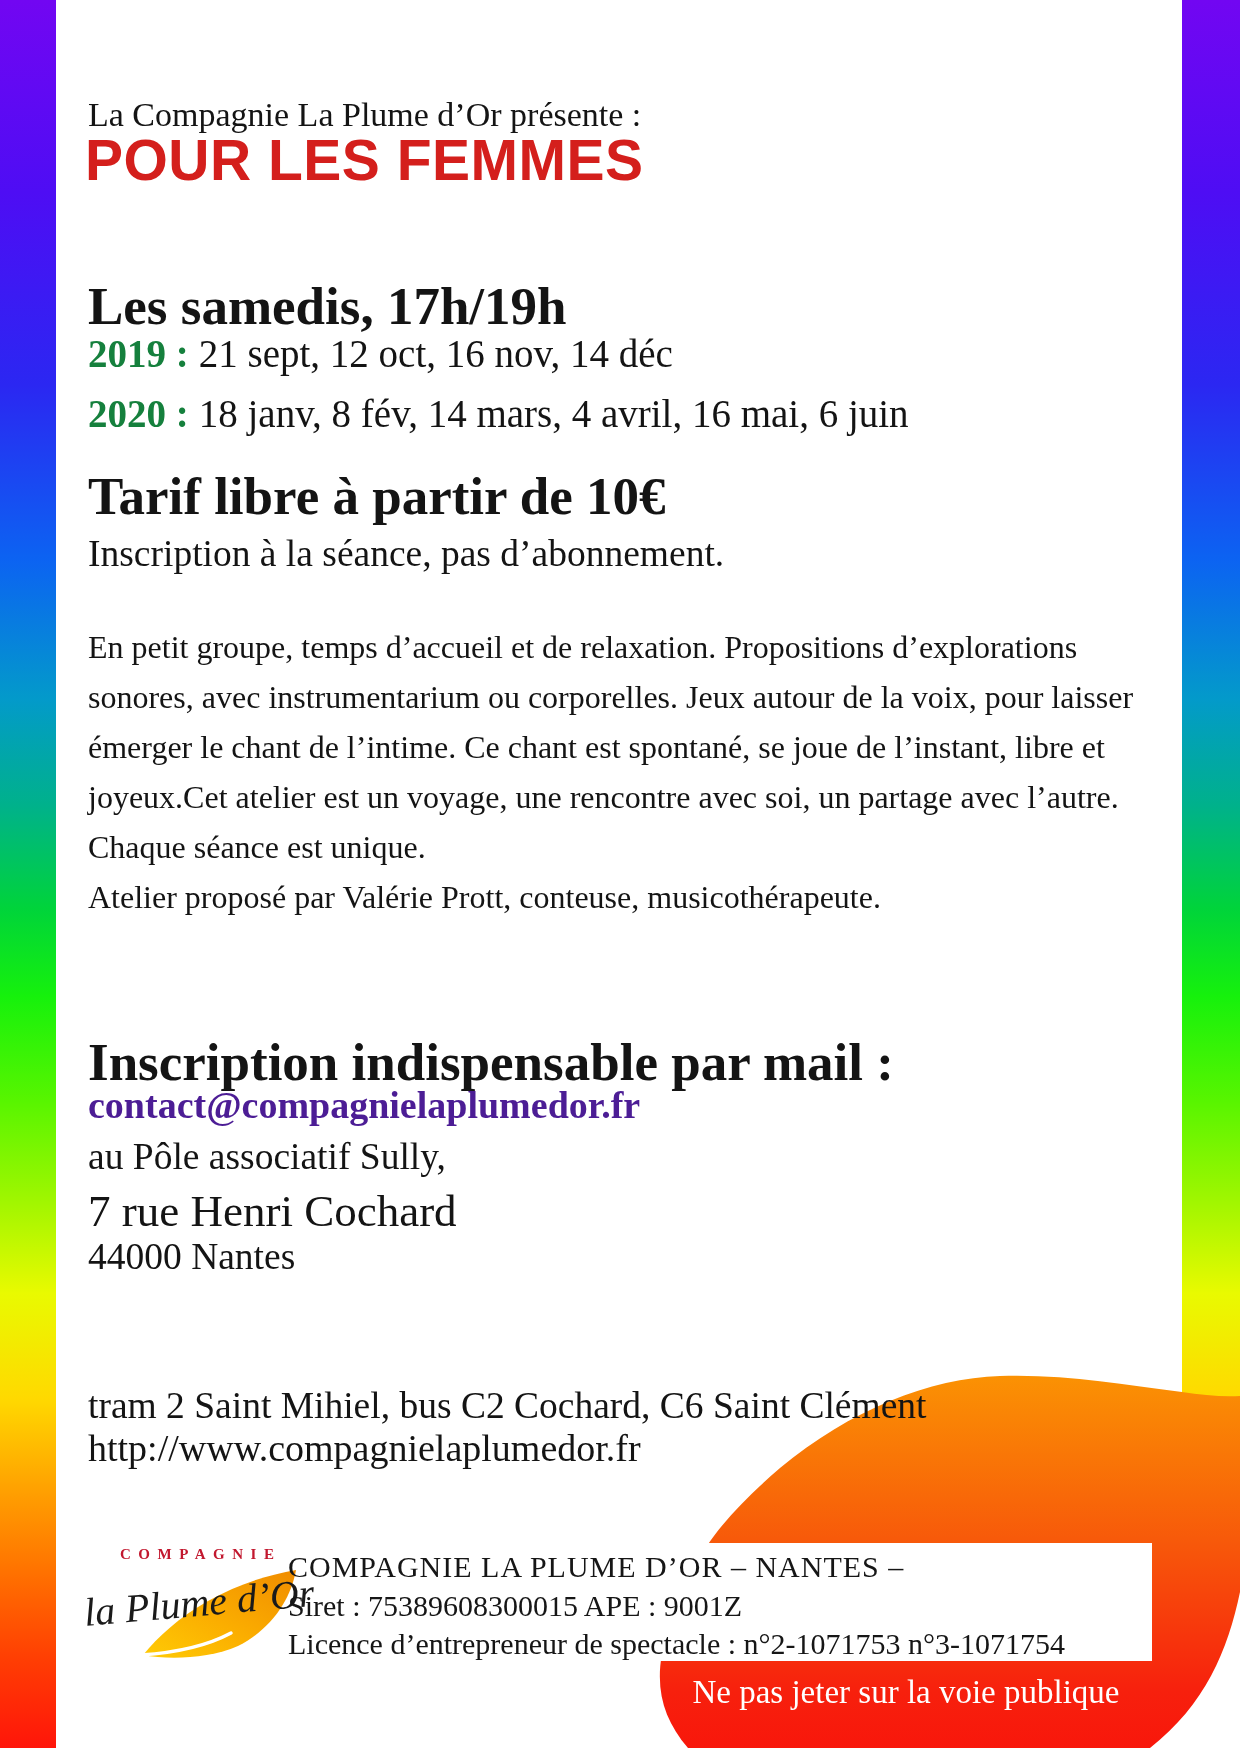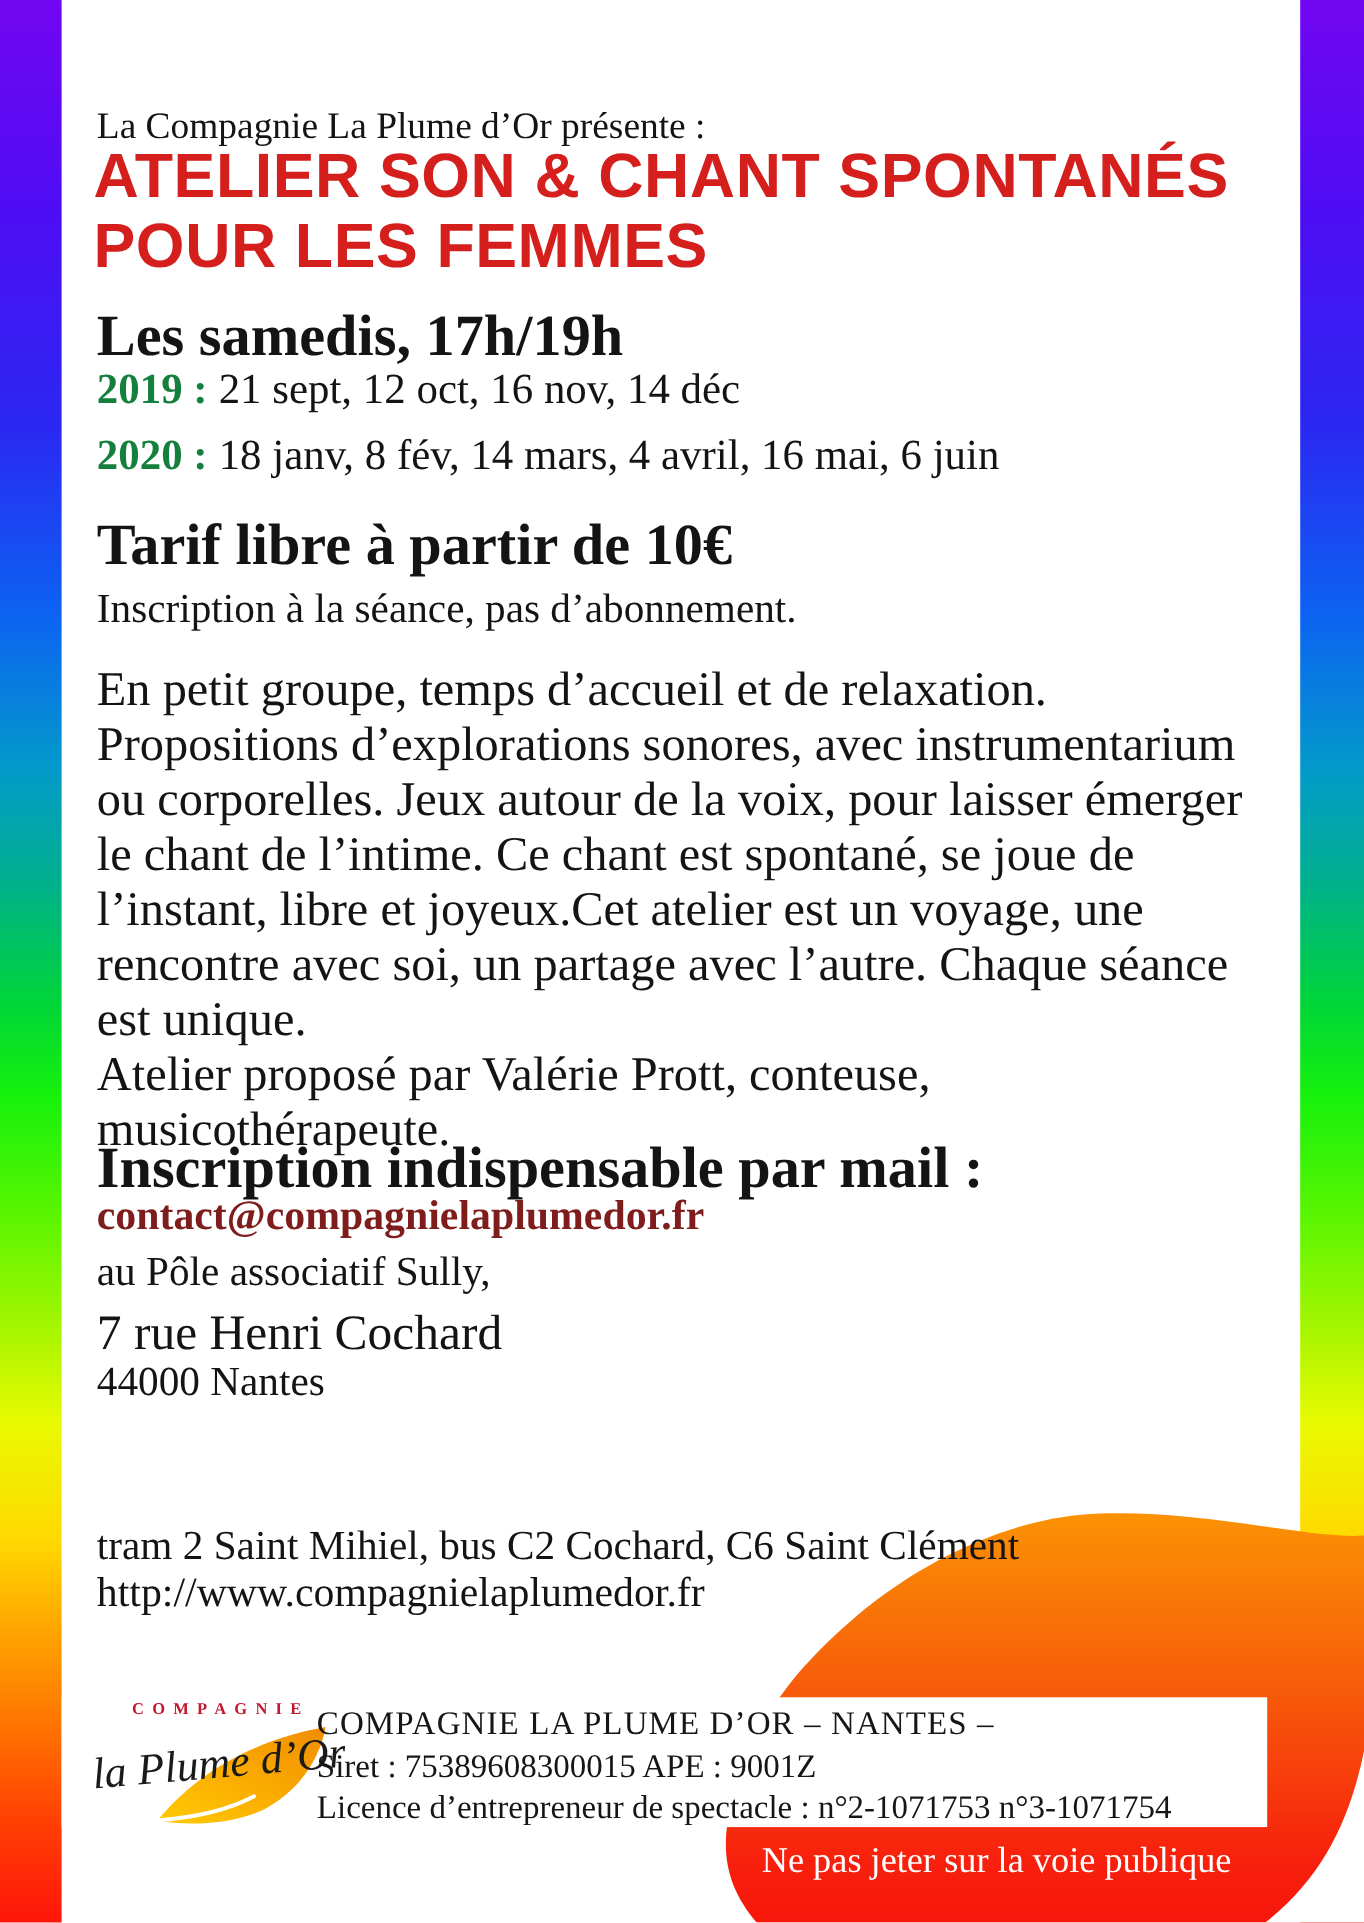--- a/index.html
+++ b/index.html
@@ -28,26 +28,26 @@
   .b{font-weight:bold;}
   .fs39{font-size:53px;}
   .schedule-heading{left:88px;top:276px;}
   .dates-row{left:88px;font-size:39px;}
   .y2019{top:331px;}
   .y2020{top:391px;}
   .year-label{color:#15803d;font-weight:bold;margin-right:10px;}
   .price-heading{left:88px;top:466px;}
   .price-note{left:88px;top:532px;font-size:37.5px;}
   .para{
-    position:absolute;z-index:4;left:88px;top:602px;width:1078px;
-    font-size:44px;line-height:50px;white-space:normal;
+    position:absolute;z-index:4;left:88px;top:622px;width:1078px;
+    font-size:32px;line-height:50px;white-space:normal;
   }
   .para .block{display:block;}
   .reg-heading{left:88px;top:1032px;}
-  .email{left:88px;top:1083px;font-size:38px;font-weight:bold;color:#7f1d1d;}
+  .email{left:88px;top:1083px;font-size:38px;font-weight:bold;color:#4c1d95;}
   .addr1{left:88px;top:1135px;font-size:37.5px;}
   .addr2{left:88px;top:1185px;font-size:45px;}
   .addr3{left:88px;top:1235px;font-size:37.5px;}
   .transport{left:88px;top:1384px;font-size:37.5px;}
   .website{left:88px;top:1426px;font-size:38px;color:#141414;text-decoration:none;}
   
   .white-band{position:absolute;left:56px;top:1543px;width:1096px;height:118px;background:#ffffff;z-index:3;}
   .logo-word{
     left:120px;top:1546px;font-size:15px;font-weight:bold;
     letter-spacing:7.5px;color:#C2182F;z-index:5;
@@ -93,21 +93,20 @@
     <path d="M1240,1592
              C1228,1650 1205,1705 1150,1748
              L1240,1748 Z" fill="#ffffff"></path>
   </svg>
 
   <div class="white-band"></div>
 
   <div class="txt presenter">La Compagnie La Plume d’Or présente :</div>
 
   <div class="title">
-    <div>ATELIER SON &amp; CHANT SPONTANÉS</div>
     <div>POUR LES FEMMES</div>
   </div>
 
   <div class="txt b fs39 schedule-heading">Les samedis, 17h/19h</div>
 
   <div class="txt dates-row y2019">
     <span class="year-label">2019 :</span><span>21 sept, 12 oct, 16 nov, 14 déc</span>
   </div>
 
   <div class="txt dates-row y2020">

